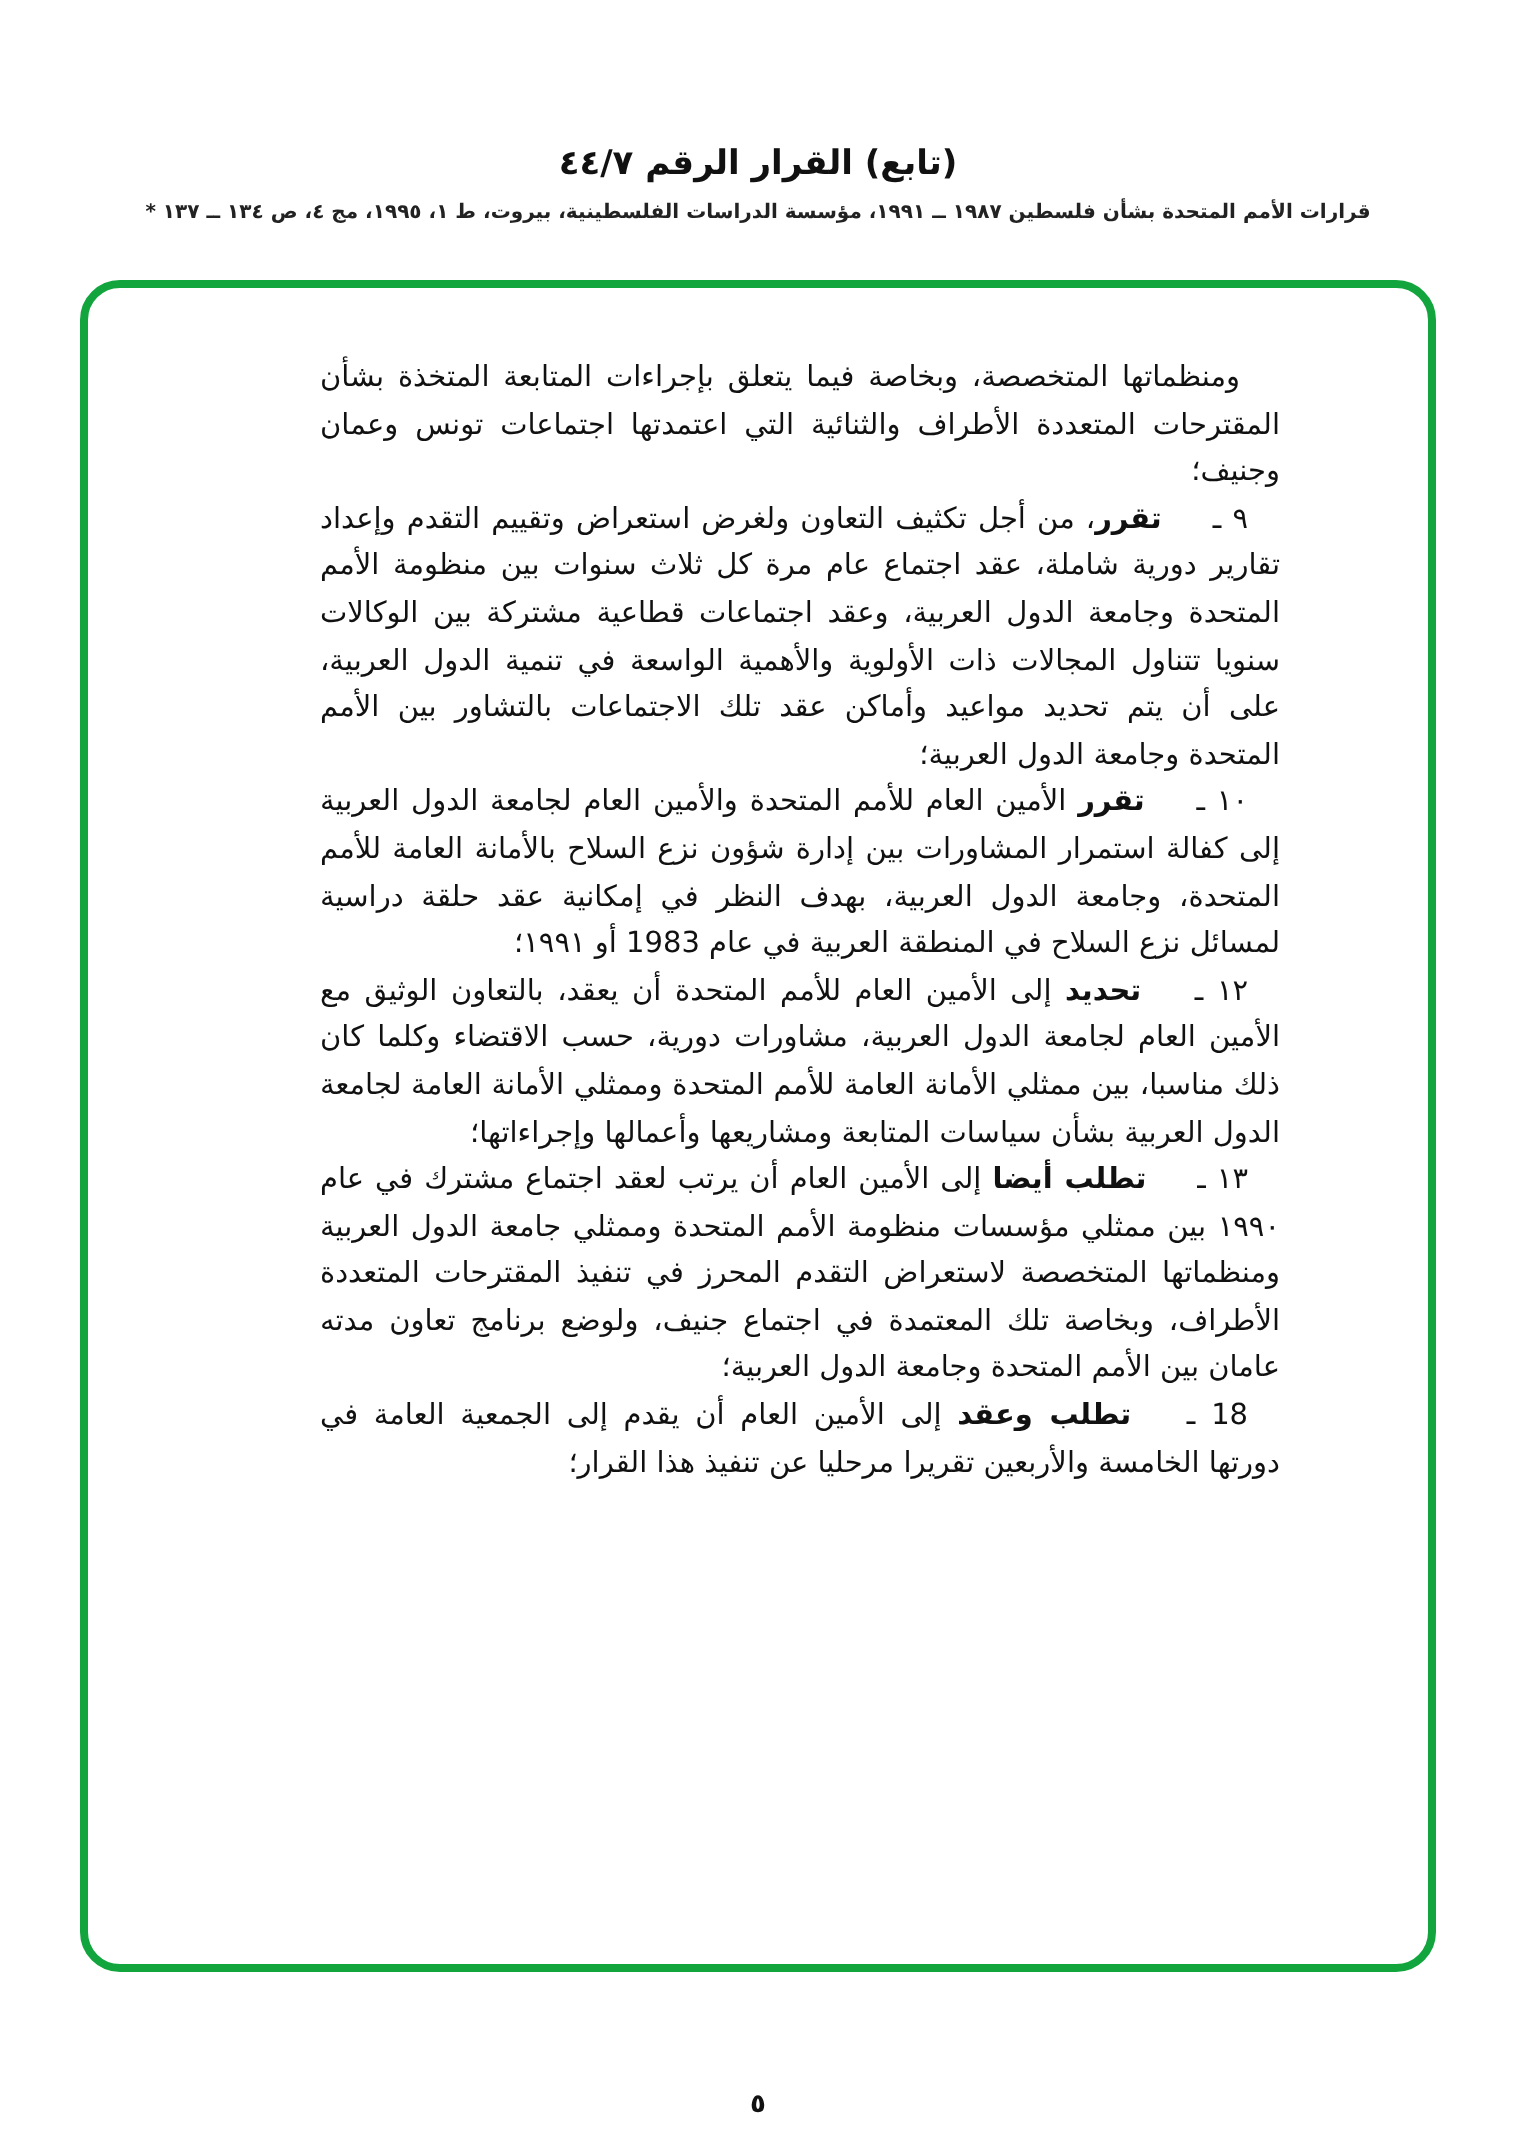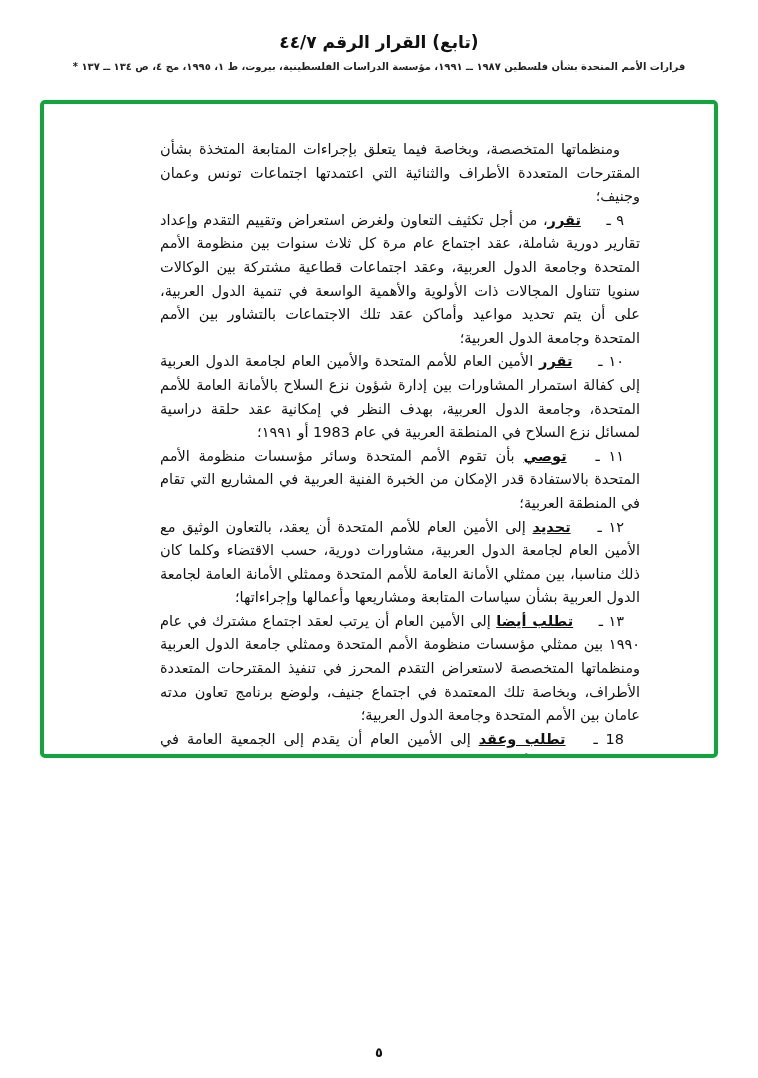--- a/index.html
+++ b/index.html
@@ -7,50 +7,50 @@
   html, body { margin: 0; padding: 0; }
   body {
     width: 758px;
     height: 1078px;
     background: #ffffff;
     font-family: "DejaVu Sans", sans-serif;
     direction: rtl;
     position: relative;
     color: #111;
   }
-  .header { text-align: center; padding-top: 32px; }
+  .header { text-align: center; padding-top: 72px; }
   .title {
     font-weight: bold;
     font-size: 17px;
     letter-spacing: 0.2px;
   }
   .citation {
     font-weight: bold;
     font-size: 10px;
     margin-top: 9px;
     color: #222;
   }
   .frame {
     width: 678px;
-    height: 658px;
+    height: 846px;
     margin: 28px auto 0 auto;
     border: 4px solid var(--frame-green);
-    border-radius: 5px;
+    border-radius: 20px;
     overflow: hidden;
     background: #ffffff;
   }
   .text-block {
     padding: 34px 74px 0 116px;
     font-size: 14.5px;
     line-height: 23.6px;
     text-align: justify;
   }
   p.para { margin: 0; }
   p.indent { text-indent: 16px; }
-  .lead { font-weight: bold; text-decoration: underline; }
+  .lead { font-weight: bold; }
   .num { font-weight: normal; margin-left: 20px; }
   .folio {
     position: absolute;
     bottom: 18px;
     left: 0;
     right: 0;
     text-align: center;
     font-weight: bold;
     font-size: 13px;
   }
@@ -67,21 +67,20 @@
 
   <div class="frame">
     <div class="text-block">
 
       <p class="para"><span class="num"></span><span class="lead"></span><span>ومنظماتها المتخصصة، وبخاصة فيما يتعلق بإجراءات المتابعة المتخذة بشأن المقترحات المتعددة الأطراف والثنائية التي اعتمدتها اجتماعات تونس وعمان وجنيف؛</span></p>
 
       <p class="para indent"><span class="num">٩ ـ </span><span class="lead">تقرر</span><span>، من أجل تكثيف التعاون ولغرض استعراض وتقييم التقدم وإعداد تقارير دورية شاملة، عقد اجتماع عام مرة كل ثلاث سنوات بين منظومة الأمم المتحدة وجامعة الدول العربية، وعقد اجتماعات قطاعية مشتركة بين الوكالات سنويا تتناول المجالات ذات الأولوية والأهمية الواسعة في تنمية الدول العربية، على أن يتم تحديد مواعيد وأماكن عقد تلك الاجتماعات بالتشاور بين الأمم المتحدة وجامعة الدول العربية؛</span></p>
 
       <p class="para indent"><span class="num">١٠ ـ </span><span class="lead">تقرر</span><span> الأمين العام للأمم المتحدة والأمين العام لجامعة الدول العربية إلى كفالة استمرار المشاورات بين إدارة شؤون نزع السلاح بالأمانة العامة للأمم المتحدة، وجامعة الدول العربية، بهدف النظر في إمكانية عقد حلقة دراسية لمسائل نزع السلاح في المنطقة العربية في عام 1983 أو ١٩٩١؛</span></p>
 
-      <p class="para indent"><span class="num">١١ ـ </span><span class="lead">توصي</span><span> بأن تقوم الأمم المتحدة وسائر مؤسسات منظومة الأمم المتحدة بالاستفادة قدر الإمكان من الخبرة الفنية العربية في المشاريع التي تقام في المنطقة العربية؛</span></p>
 
       <p class="para indent"><span class="num">١٢ ـ </span><span class="lead">تحديد</span><span> إلى الأمين العام للأمم المتحدة أن يعقد، بالتعاون الوثيق مع الأمين العام لجامعة الدول العربية، مشاورات دورية، حسب الاقتضاء وكلما كان ذلك مناسبا، بين ممثلي الأمانة العامة للأمم المتحدة وممثلي الأمانة العامة لجامعة الدول العربية بشأن سياسات المتابعة ومشاريعها وأعمالها وإجراءاتها؛</span></p>
 
       <p class="para indent"><span class="num">١٣ ـ </span><span class="lead">تطلب أيضا</span><span> إلى الأمين العام أن يرتب لعقد اجتماع مشترك في عام ١٩٩٠ بين ممثلي مؤسسات منظومة الأمم المتحدة وممثلي جامعة الدول العربية ومنظماتها المتخصصة لاستعراض التقدم المحرز في تنفيذ المقترحات المتعددة الأطراف، وبخاصة تلك المعتمدة في اجتماع جنيف، ولوضع برنامج تعاون مدته عامان بين الأمم المتحدة وجامعة الدول العربية؛</span></p>
 
       <p class="para indent"><span class="num">18 ـ </span><span class="lead">تطلب وعقد</span><span> إلى الأمين العام أن يقدم إلى الجمعية العامة في دورتها الخامسة والأربعين تقريرا مرحليا عن تنفيذ هذا القرار؛</span></p>
 
     </div>
   </div>
 

